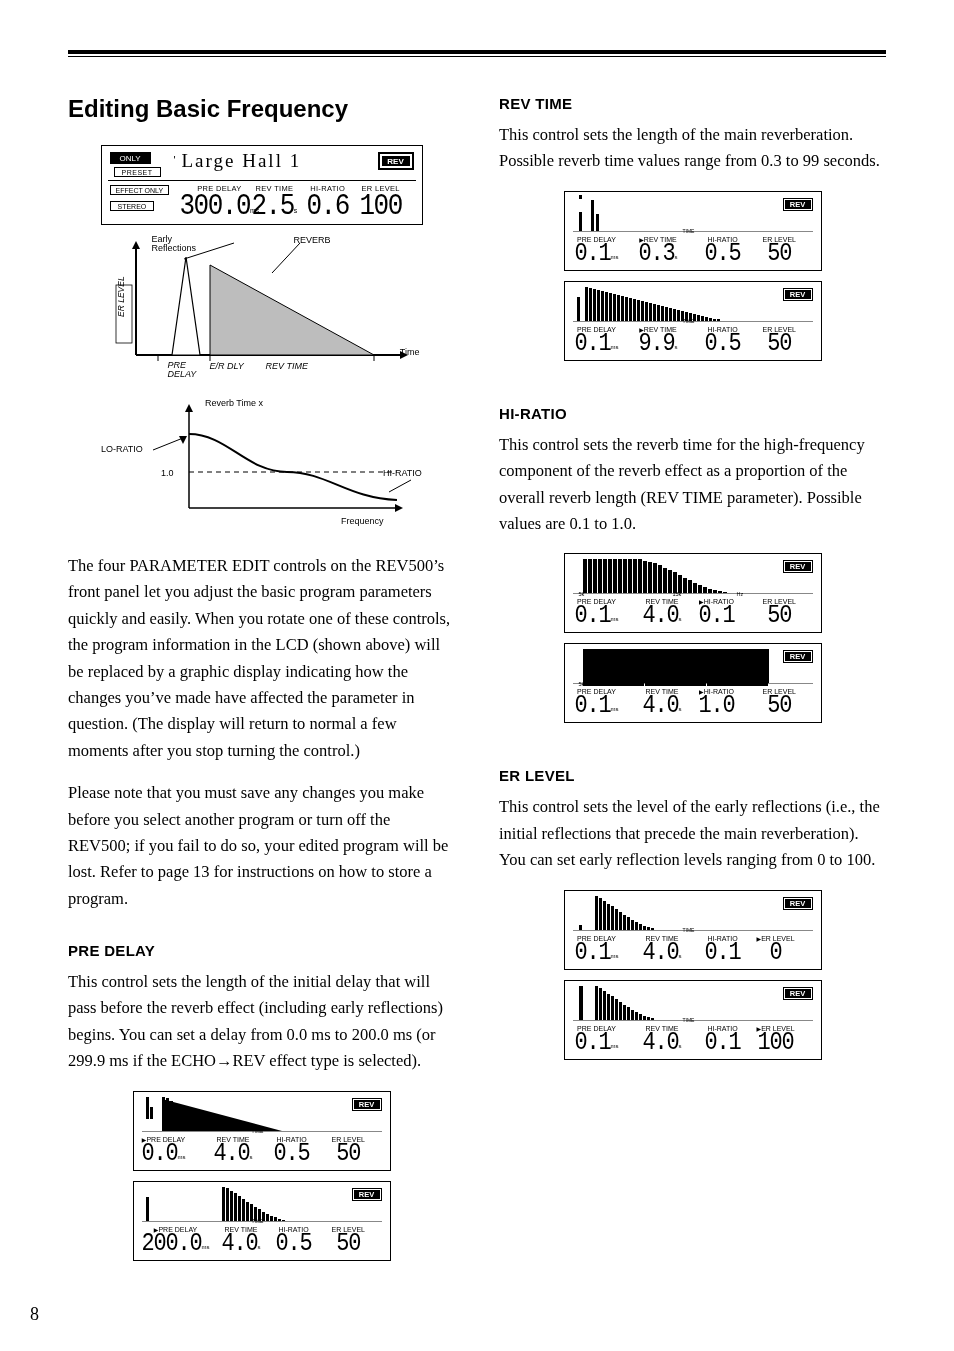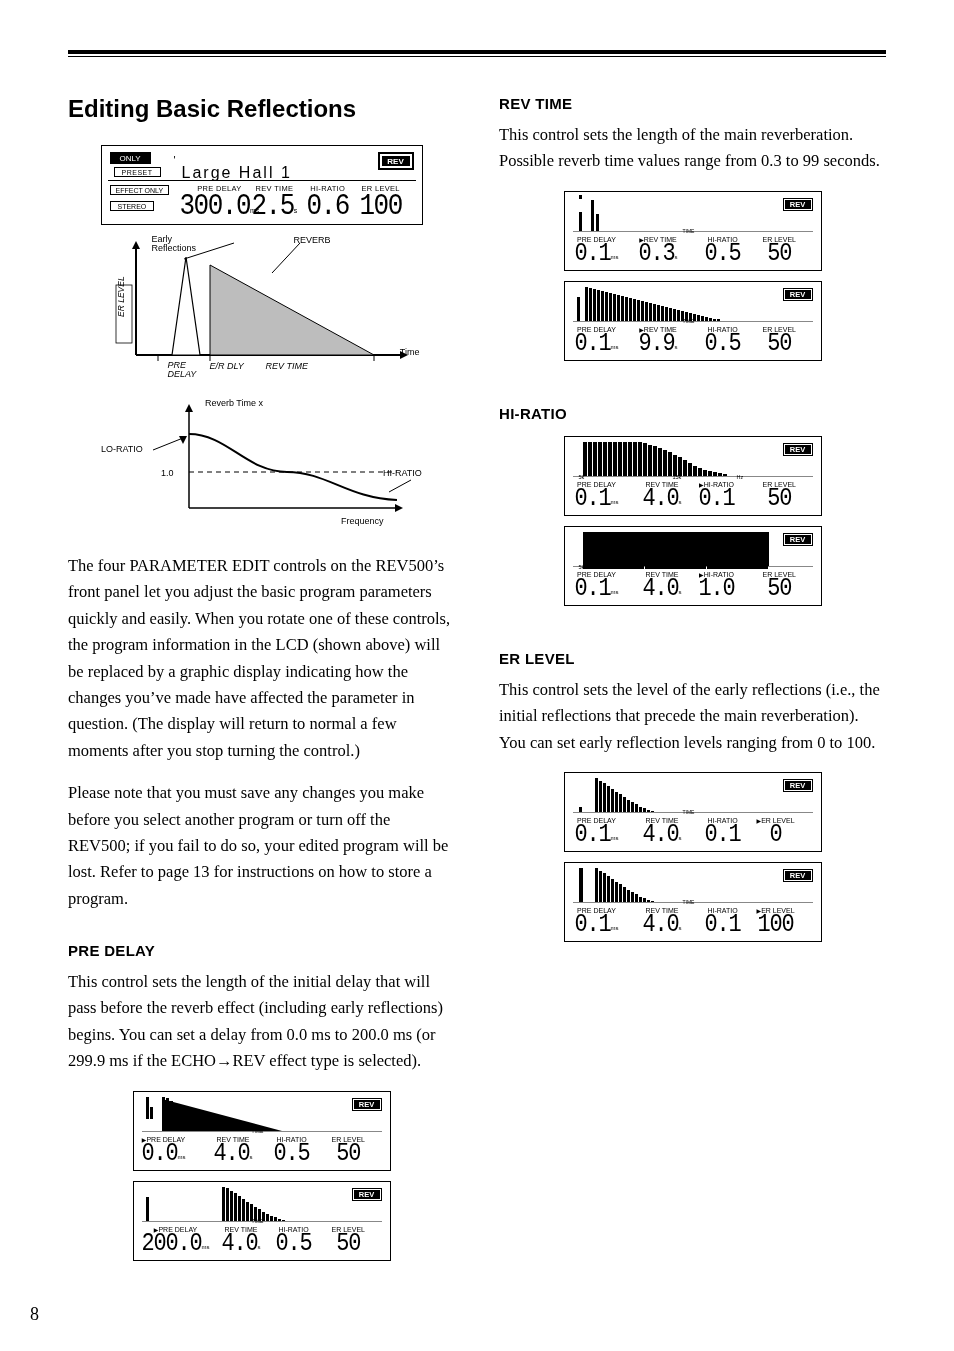--- a/index.html
+++ b/index.html
@@ -65,22 +65,22 @@
   }
   .lcd-main .box-hall {
     position: absolute; left: 8px; top: 6px;
     background: #000; color: #fff; font-size: 8px; padding: 1.5px 10px;
   }
   .lcd-main .box-preset-wrap {
     position: absolute; left: 12px; top: 20px; font-size: 7px; letter-spacing: 0.5px;
   }
   .lcd-main .box-preset { display: inline-block; border: 1px solid #000; padding: 0.5px 7px; margin-top:1px; }
   .lcd-main .prog-name {
-    position: absolute; left: 80px; top: 18px;
-    font-family: Liberation Sans, sans-serif; font-size: 16px; letter-spacing: 2px;
+    position: absolute; left: 80px; top: 4px;
+    font-family: Liberation Serif, serif; font-size: 19px; letter-spacing: 2px;
   }
   .lcd-main .tick { position: absolute; left: 72px; top: 8px; font-size: 11px; }
   .lcd-main .rev-badge {
     position: absolute; right: 8px; top: 6px;
     width: 34px; height: 16px; background: #000; color: #fff; font-size: 8px;
     display: flex; align-items: center; justify-content: center; font-weight: 700;
     border: 1px solid #000;
   }
   .lcd-main .rev-badge::before {
     content: ""; position: absolute; inset: 1px; border: 2px solid #fff; pointer-events: none;
@@ -164,21 +164,21 @@
 </head>
 <body>
 
 <div class="page">
   <hr class="hr-thick">
   <hr class="hr-thin">
 
   <div class="columns">
 
     <div class="col">
-      <h2 class="section">Editing Basic Reflections</h2>
+      <h2 class="section">Editing Basic Frequency</h2>
 
       <div class="lcd-main">
         <div class="box-hall">ONLY</div>
         <div class="box-preset-wrap">
           <span class="box-preset">PRESET</span>
         </div>
         <span class="tick">'</span>
         <div class="prog-name">Large Hall 1</div>
         <div class="rev-badge">REV</div>
         <div class="midrule"></div>
@@ -446,20 +446,21 @@
             <span class="val">0.5</span>
           </div>
           <div class="pv2" style="left:198px;">
             <div class="lbl">ER LEVEL</div>
             <span class="val">50</span>
           </div>
         </div>
       </div>
 
       <h3 class="param" style="margin-top:44px;">HI-RATIO</h3>
+      <p class="body">This control sets the reverb time for the high-frequency component of the reverb effect as a proportion of the overall reverb length (REV TIME parameter). Possible values are 0.1 to 1.0.</p>
 
       <div class="lcd-pair">
         <div class="lcd-small">
           <div class="graph-area">
             <div class="bars fat" style="left:10px; right:44px;">
               <span style="height:100%"></span>
                 <span style="height:100%"></span>
                 <span style="height:100%"></span>
                 <span style="height:100%"></span>
                 <span style="height:100%"></span>

